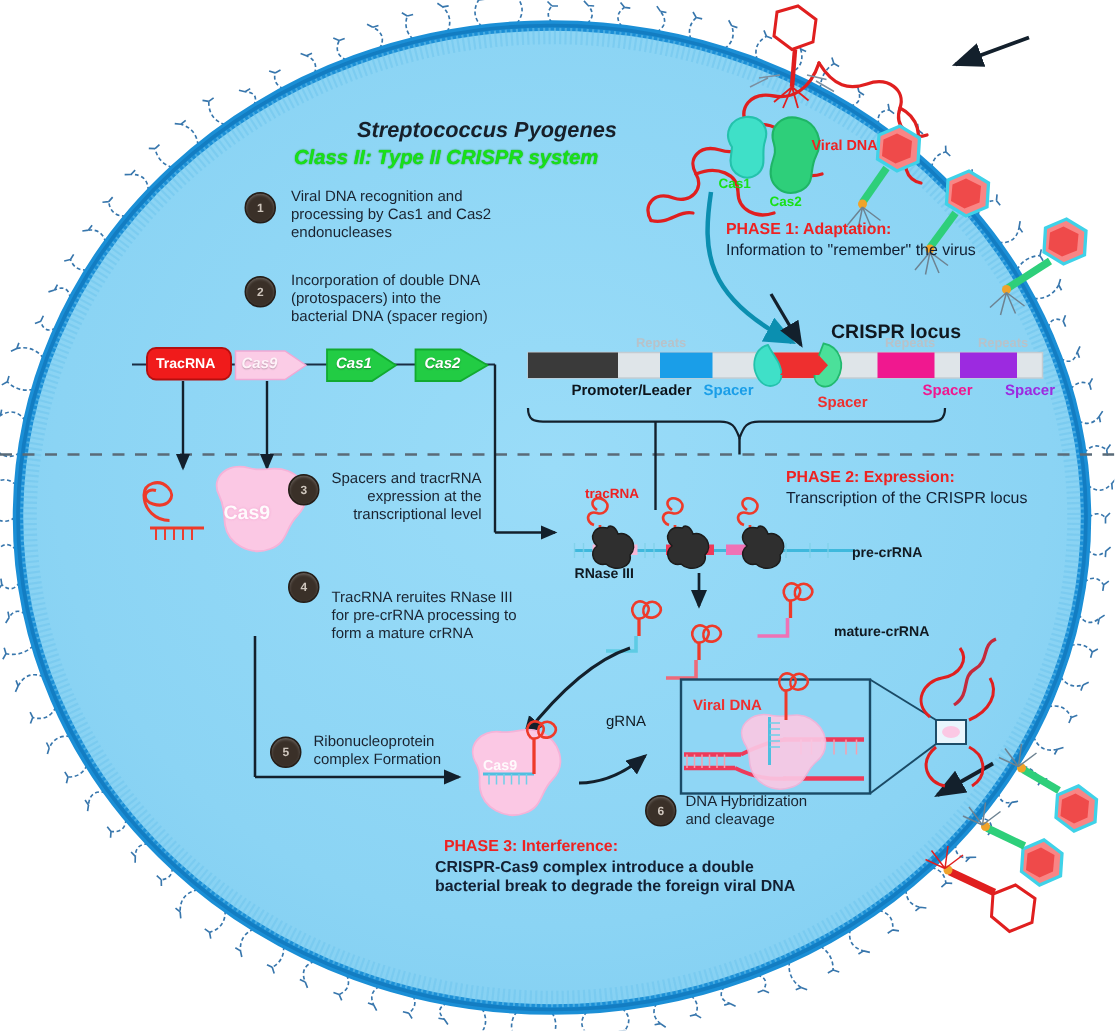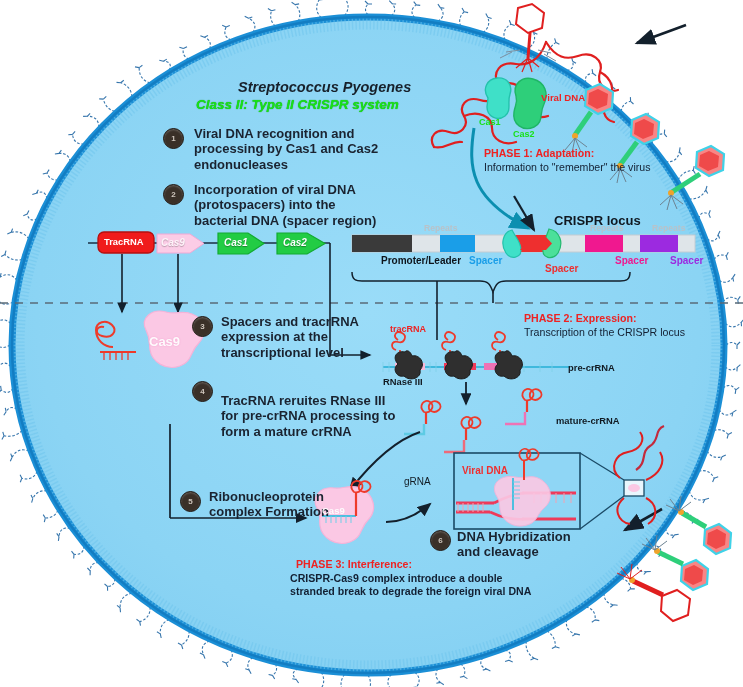--- a/index.html
+++ b/index.html
@@ -6,21 +6,21 @@
   body{width:743px;height:687px;overflow:hidden;
        font-family:"Liberation Sans","DejaVu Sans",sans-serif;}
   #stage{position:relative;width:743px;height:687px;background:#ffffff;}
   #stage svg.layer{position:absolute;left:0;top:0;width:743px;height:687px;}
   .txt{position:absolute;white-space:pre;line-height:1.18;}
 
   
   .species{font-size:14.5px;font-weight:bold;font-style:italic;color:#17202a;margin-left:28px;}
   .classline{font-size:13.5px;font-weight:bold;font-style:italic;color:#18e118;
              text-shadow:0 0 1px #0b8f0b;}
-  .steptext{font-size:13px;font-weight:bold;color:#1a2330;}
+  .steptext{font-size:10px;font-weight:normal;color:#1a2330;}
   .phase-title{font-size:10.6px;font-weight:bold;color:#ee2222;}
   .phase-sub{font-size:10.6px;color:#132033;}
   .phase-sub.bold{font-weight:bold;}
   .locus-title{font-size:13px;font-weight:bold;color:#101820;}
 
   
   .badge{position:absolute;width:19px;height:19px;border-radius:50%;
          background:#3a3028;border:1px solid #241d18;
          box-shadow:inset 0 1px 2px rgba(255,255,255,.25);
          color:#cfc6bd;font-size:8px;font-weight:bold;
@@ -570,26 +570,26 @@
 
   <div class="txt species" style="left:210px;top:79px;">Streptococcus Pyogenes</div>
   <div class="txt classline" style="left:196px;top:97px;">Class II: Type II CRISPR system</div>
 
   <div class="badge" style="left:163px;top:128px;">1</div>
   <div class="txt steptext" style="left:194px;top:126px;">Viral DNA recognition and
 processing by Cas1 and Cas2
 endonucleases</div>
 
   <div class="badge" style="left:163px;top:184px;">2</div>
-  <div class="txt steptext" style="left:194px;top:182px;">Incorporation of viral DNA
+  <div class="txt steptext" style="left:194px;top:182px;">Incorporation of double DNA
 (protospacers) into the
 bacterial DNA (spacer region)</div>
 
   <div class="badge" style="left:192px;top:316px;">3</div>
-  <div class="txt steptext" style="left:221px;top:314px;">Spacers and tracrRNA
+  <div class="txt steptext" style="left:221px;top:314px;text-align:right;">Spacers and tracrRNA
 expression at the
 transcriptional level</div>
 
   <div class="badge" style="left:192px;top:381px;">4</div>
   <div class="txt steptext" style="left:221px;top:393px;">TracRNA reruites RNase III
 for pre-crRNA processing to
 form a mature crRNA</div>
 
   <div class="badge" style="left:180px;top:491px;">5</div>
   <div class="txt steptext" style="left:209px;top:489px;">Ribonucleoprotein
@@ -600,21 +600,21 @@
 and cleavage</div>
 
   <div class="txt phase-title" style="left:484px;top:147px;">PHASE 1: Adaptation:</div>
   <div class="txt phase-sub" style="left:484px;top:161px;">Information to "remember" the virus</div>
 
   <div class="txt phase-title" style="left:524px;top:312px;">PHASE 2: Expression:</div>
   <div class="txt phase-sub" style="left:524px;top:326px;">Transcription of the CRISPR locus</div>
 
   <div class="txt phase-title" style="left:296px;top:558px;">PHASE 3: Interference:</div>
   <div class="txt phase-sub bold" style="left:290px;top:572px;">CRISPR-Cas9 complex introduce a double
-stranded break to degrade the foreign viral DNA</div>
+bacterial break to degrade the foreign viral DNA</div>
 
   <div class="txt locus-title" style="left:554px;top:213px;">CRISPR locus</div>
 
   <div class="lbl-repeats" style="left:424px;top:223px;">Repeats</div>
   <div class="lbl-repeats" style="left:590px;top:223px;">Repeats</div>
   <div class="lbl-repeats" style="left:652px;top:223px;">Repeats</div>
 
   <div class="lbl-under lbl-promoter" style="left:349px;top:255px;">Promoter/Leader</div>
   <div class="lbl-under lbl-sp-blue" style="left:437px;top:255px;">Spacer</div>
   <div class="lbl-under lbl-sp-red" style="left:513px;top:263px;">Spacer</div>

